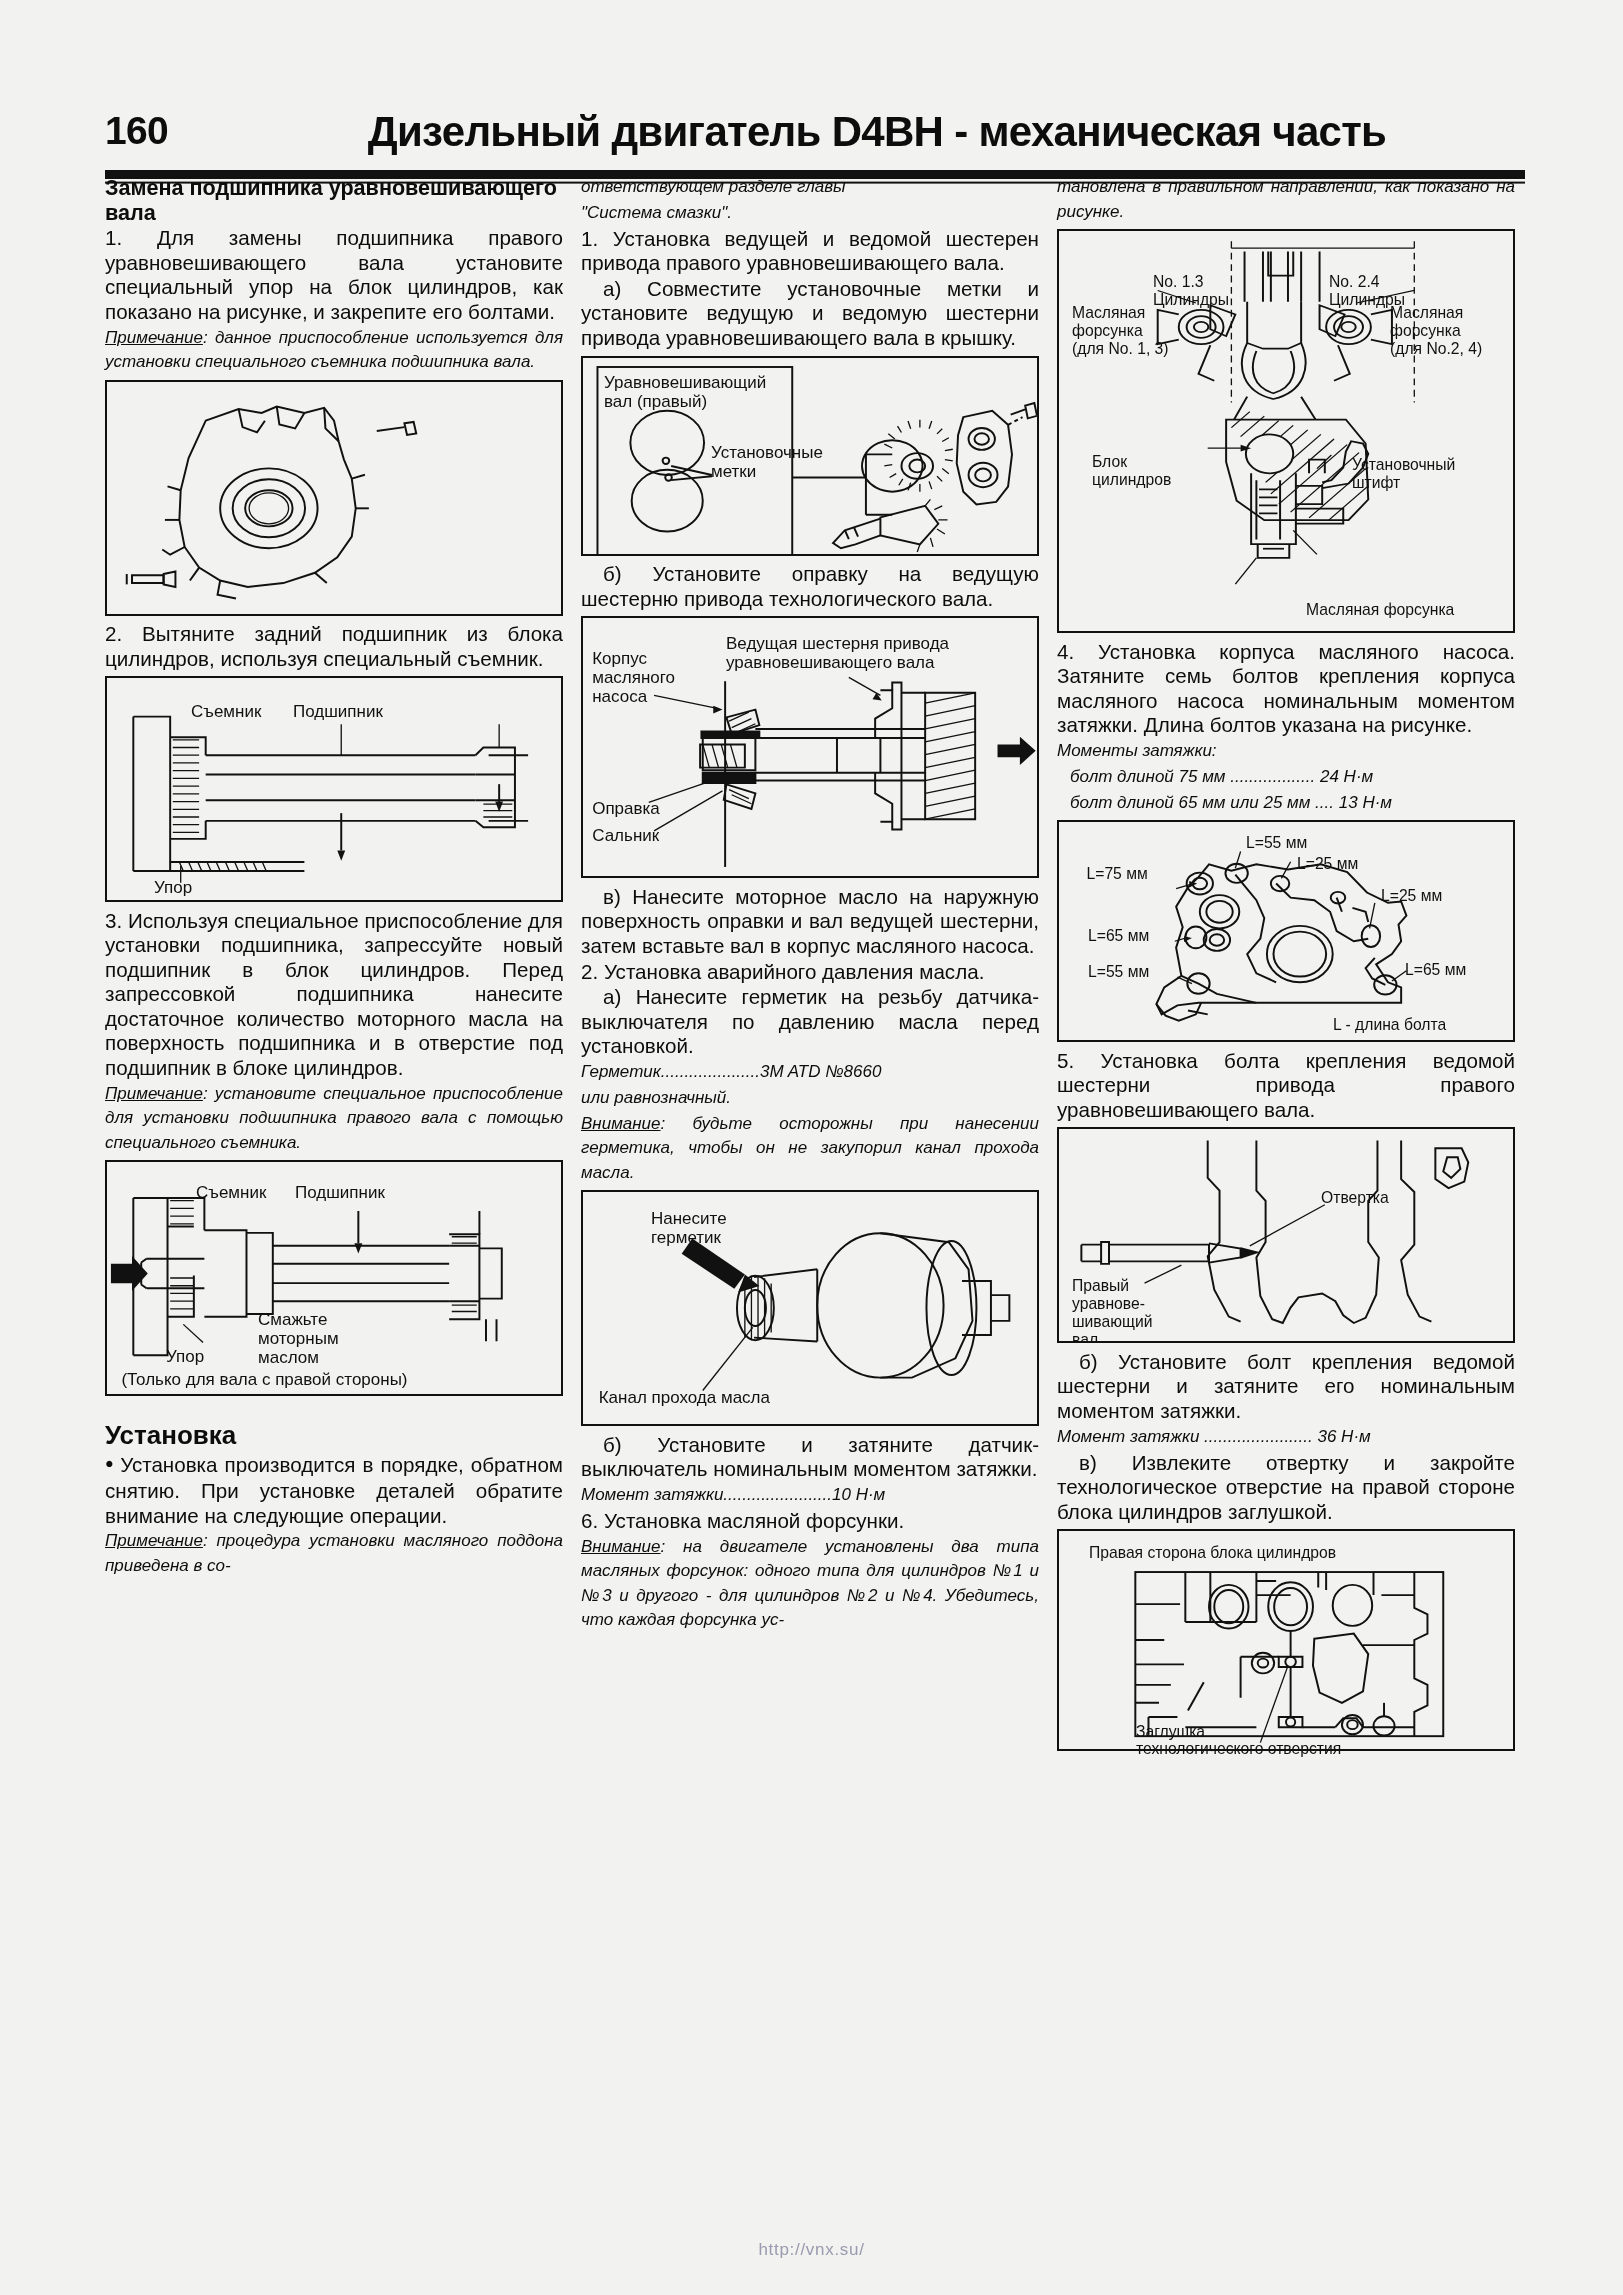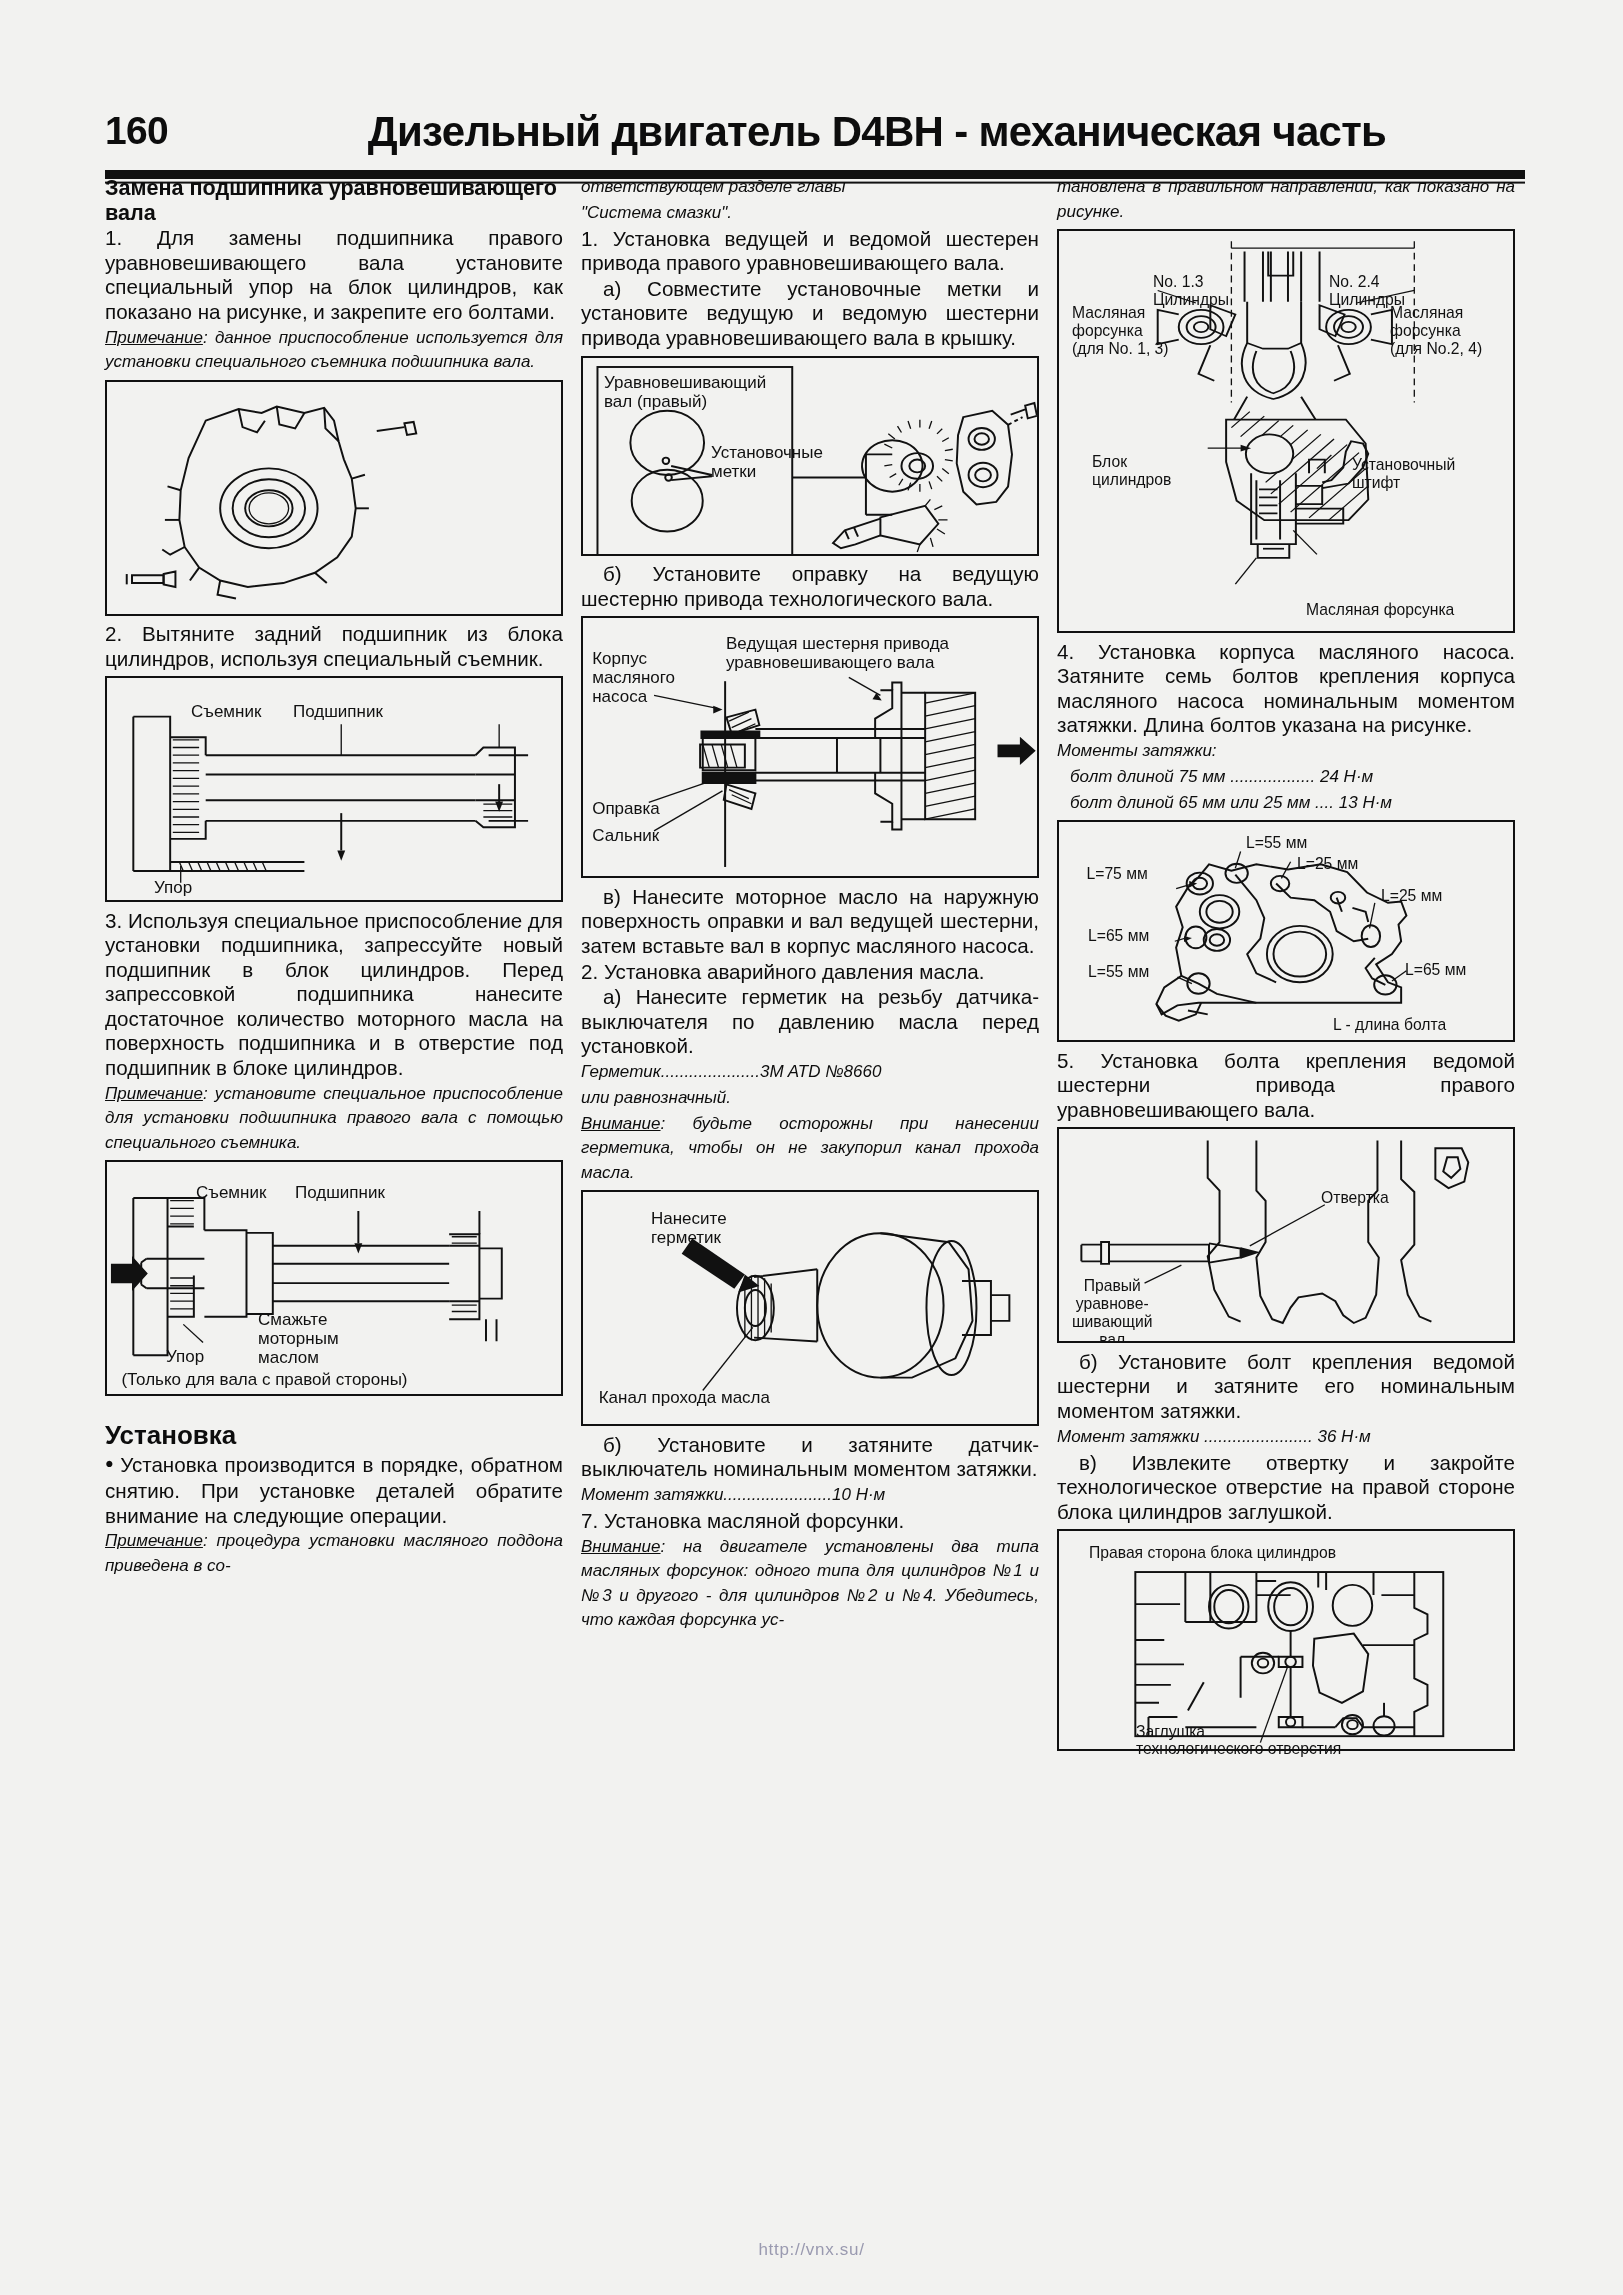--- a/index.html
+++ b/index.html
@@ -457,21 +457,21 @@
       </svg>
       <div class="figlabel" style="left:68px;top:17px;">Нанесите
 герметик</div>
       <div class="figlabel" style="left:15.7px;top:196px;">Канал прохода масла</div>
     </div>
 
     <div class="p just indent">б) Установите и затяните датчик-выключатель номинальным моментом затяжки.</div>
 
     <div class="ital"><span>Момент затяжки</span><span>.......................</span><span class="nb">10 Н·м</span></div>
 
-    <div class="p">7. Установка масляной форсунки.</div>
+    <div class="p">6. Установка масляной форсунки.</div>
 
     <div class="ital"><span class="u">Внимание</span><span>: на двигателе установлены два типа масляных форсунок: одного типа для цилиндров №1 и №3 и другого - для цилиндров №2 и №4. Убедитесь, что каждая форсунка ус-</span></div>
 
   </div>
 
   <div class="col col-right">
 
     <div class="ital">тановлена в правильном направлении, как показано на рисунке.</div>
 
     <div class="fig" style="height:404px;">
@@ -636,21 +636,21 @@
           <path d="M34 180 L64 180 M34 206 L64 206 M34 180 L34 206"></path>
 
           <path d="M404 118 L290 182" stroke-width="2"></path>
           <path d="M130 240 L186 212" stroke-width="2"></path>
         </g>
         <g fill="#111">
           <path d="M276 184 L306 192 L276 202 Z"></path>
         </g>
       </svg>
       <div class="figlabel sm" style="left:262px;top:60px;">Отвертка</div>
-      <div class="figlabel sm" style="left:13px;top:148px;text-align:center;">Правый
+      <div class="figlabel sm" style="left:13px;top:148px;">Правый
 уравнове-
 шивающий
 вал</div>
     </div>
 
     <div class="p just indent">б) Установите болт крепления ведомой шестерни и затяните его номинальным моментом затяжки.</div>
 
     <div class="ital"><span>Момент затяжки</span> <span>.......................</span> <span class="nb">36 Н·м</span></div>
 
     <div class="p just indent">в) Извлеките отвертку и закройте технологическое отверстие на правой стороне блока цилиндров заглушкой.</div>

